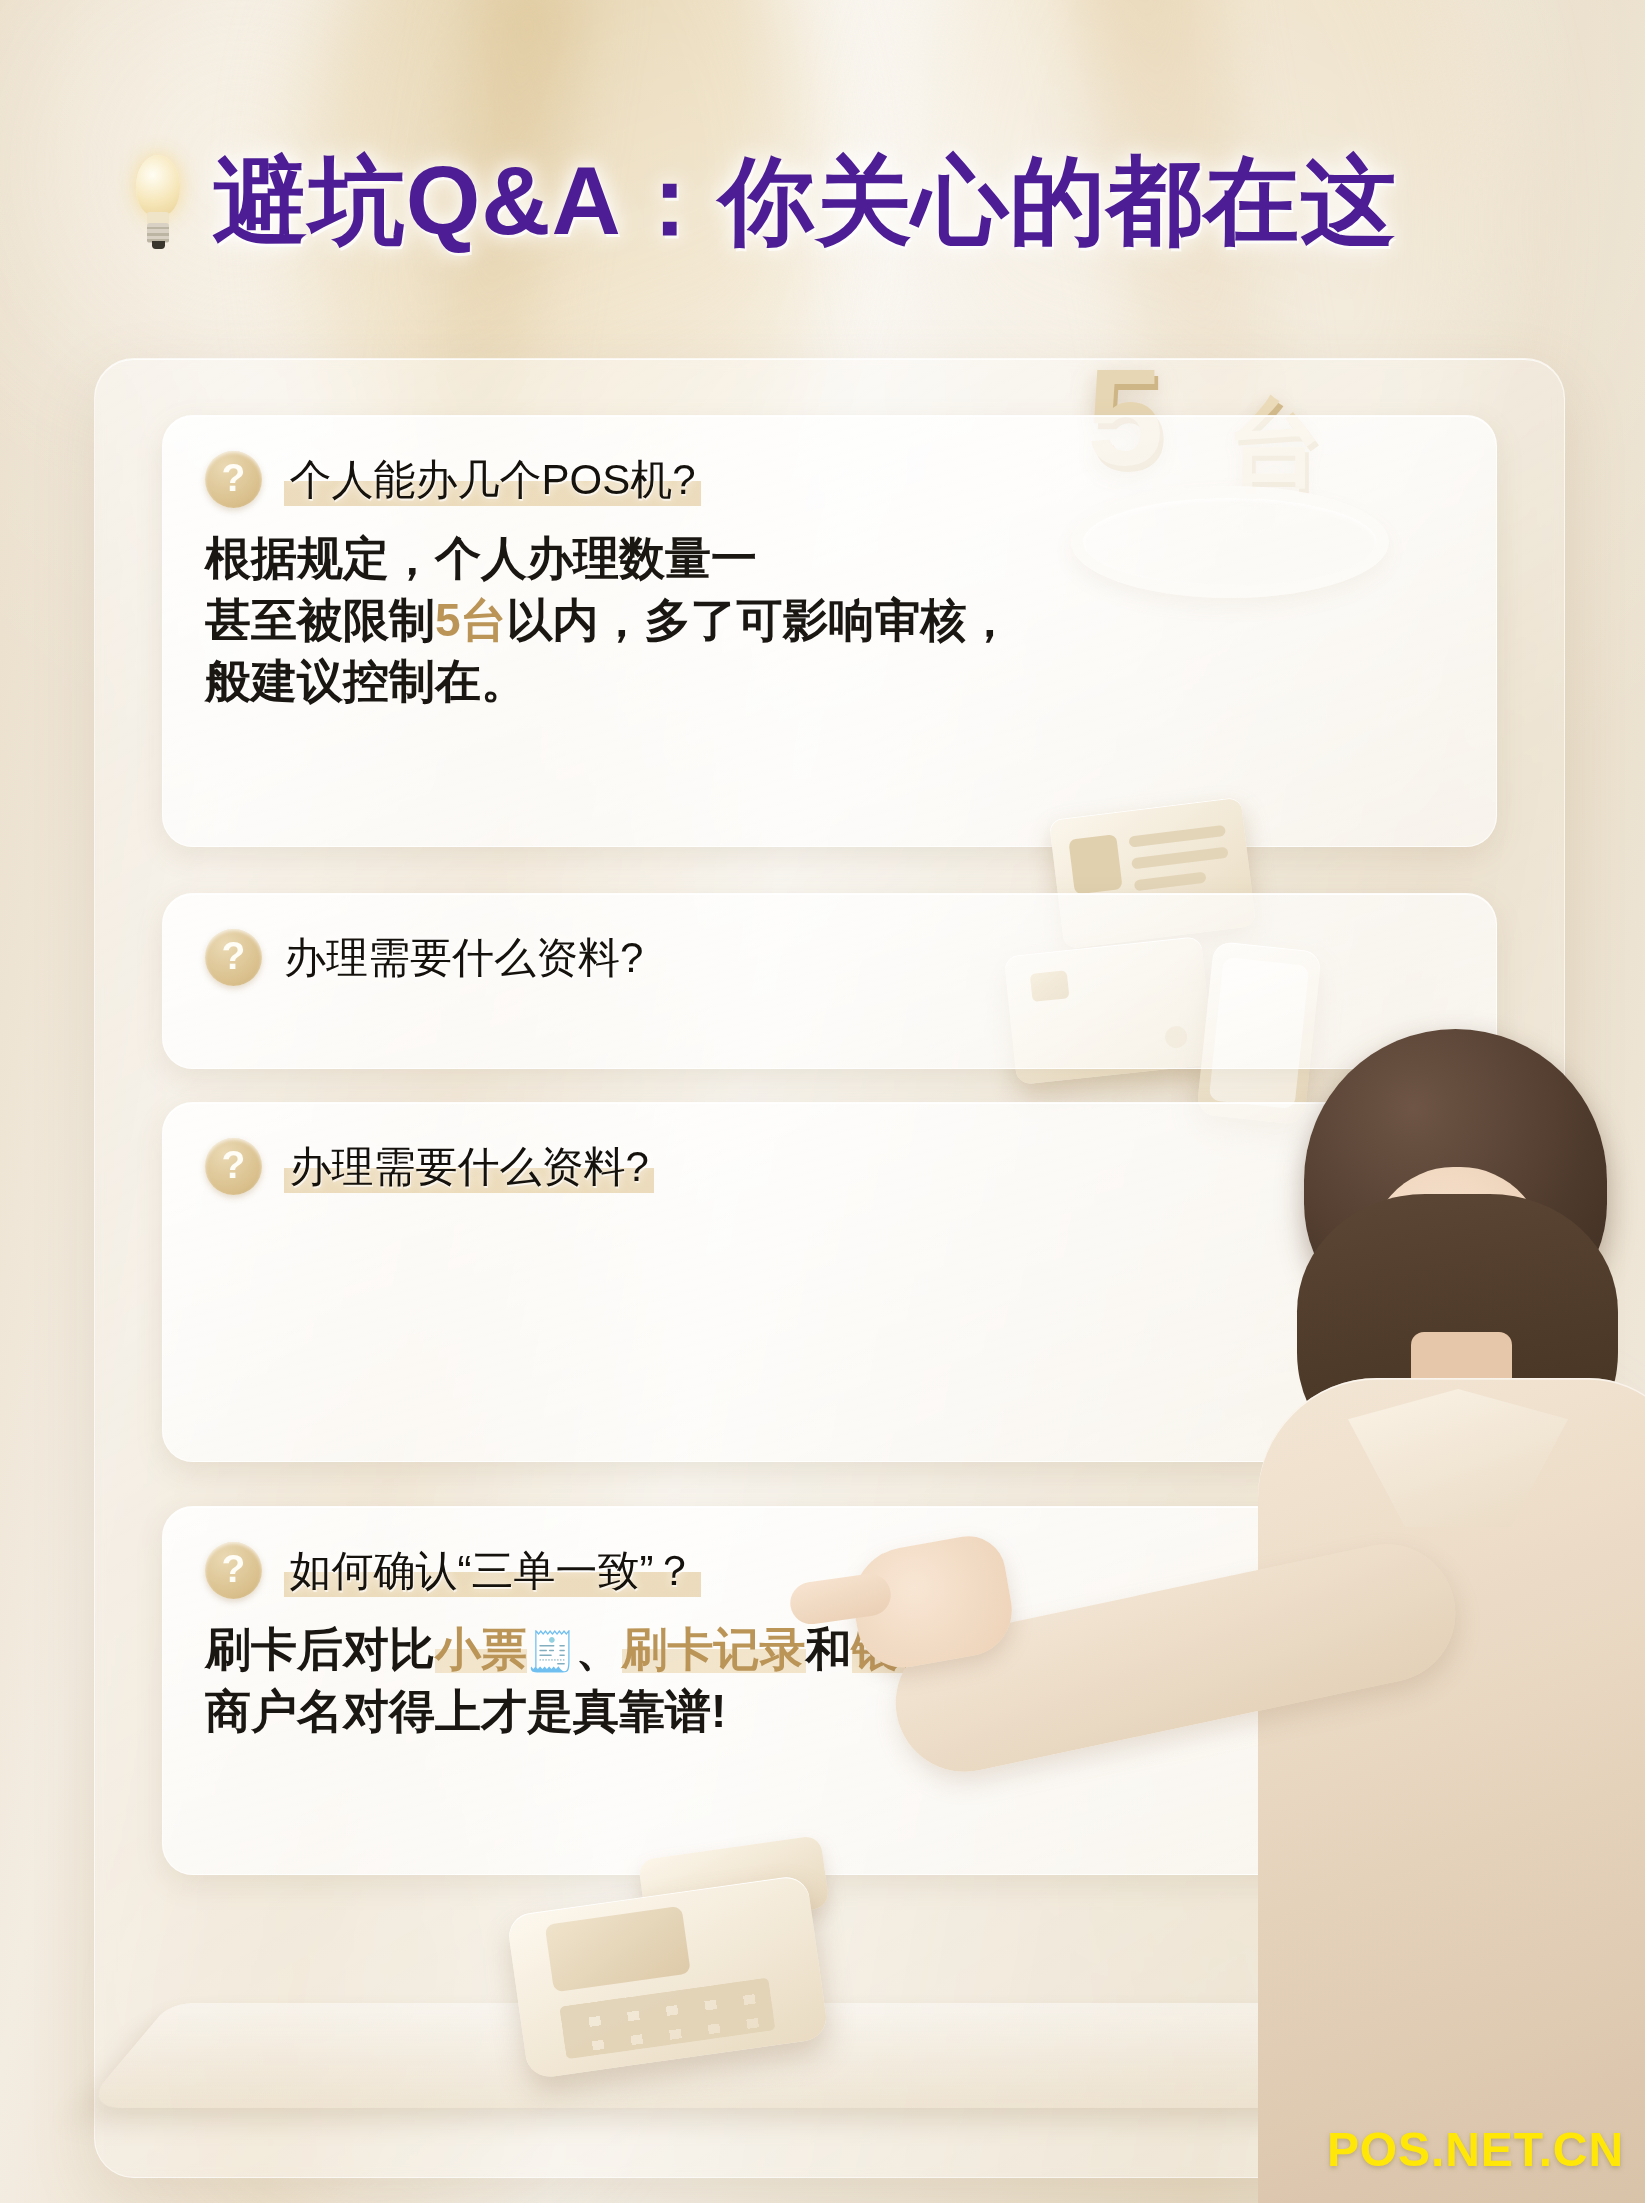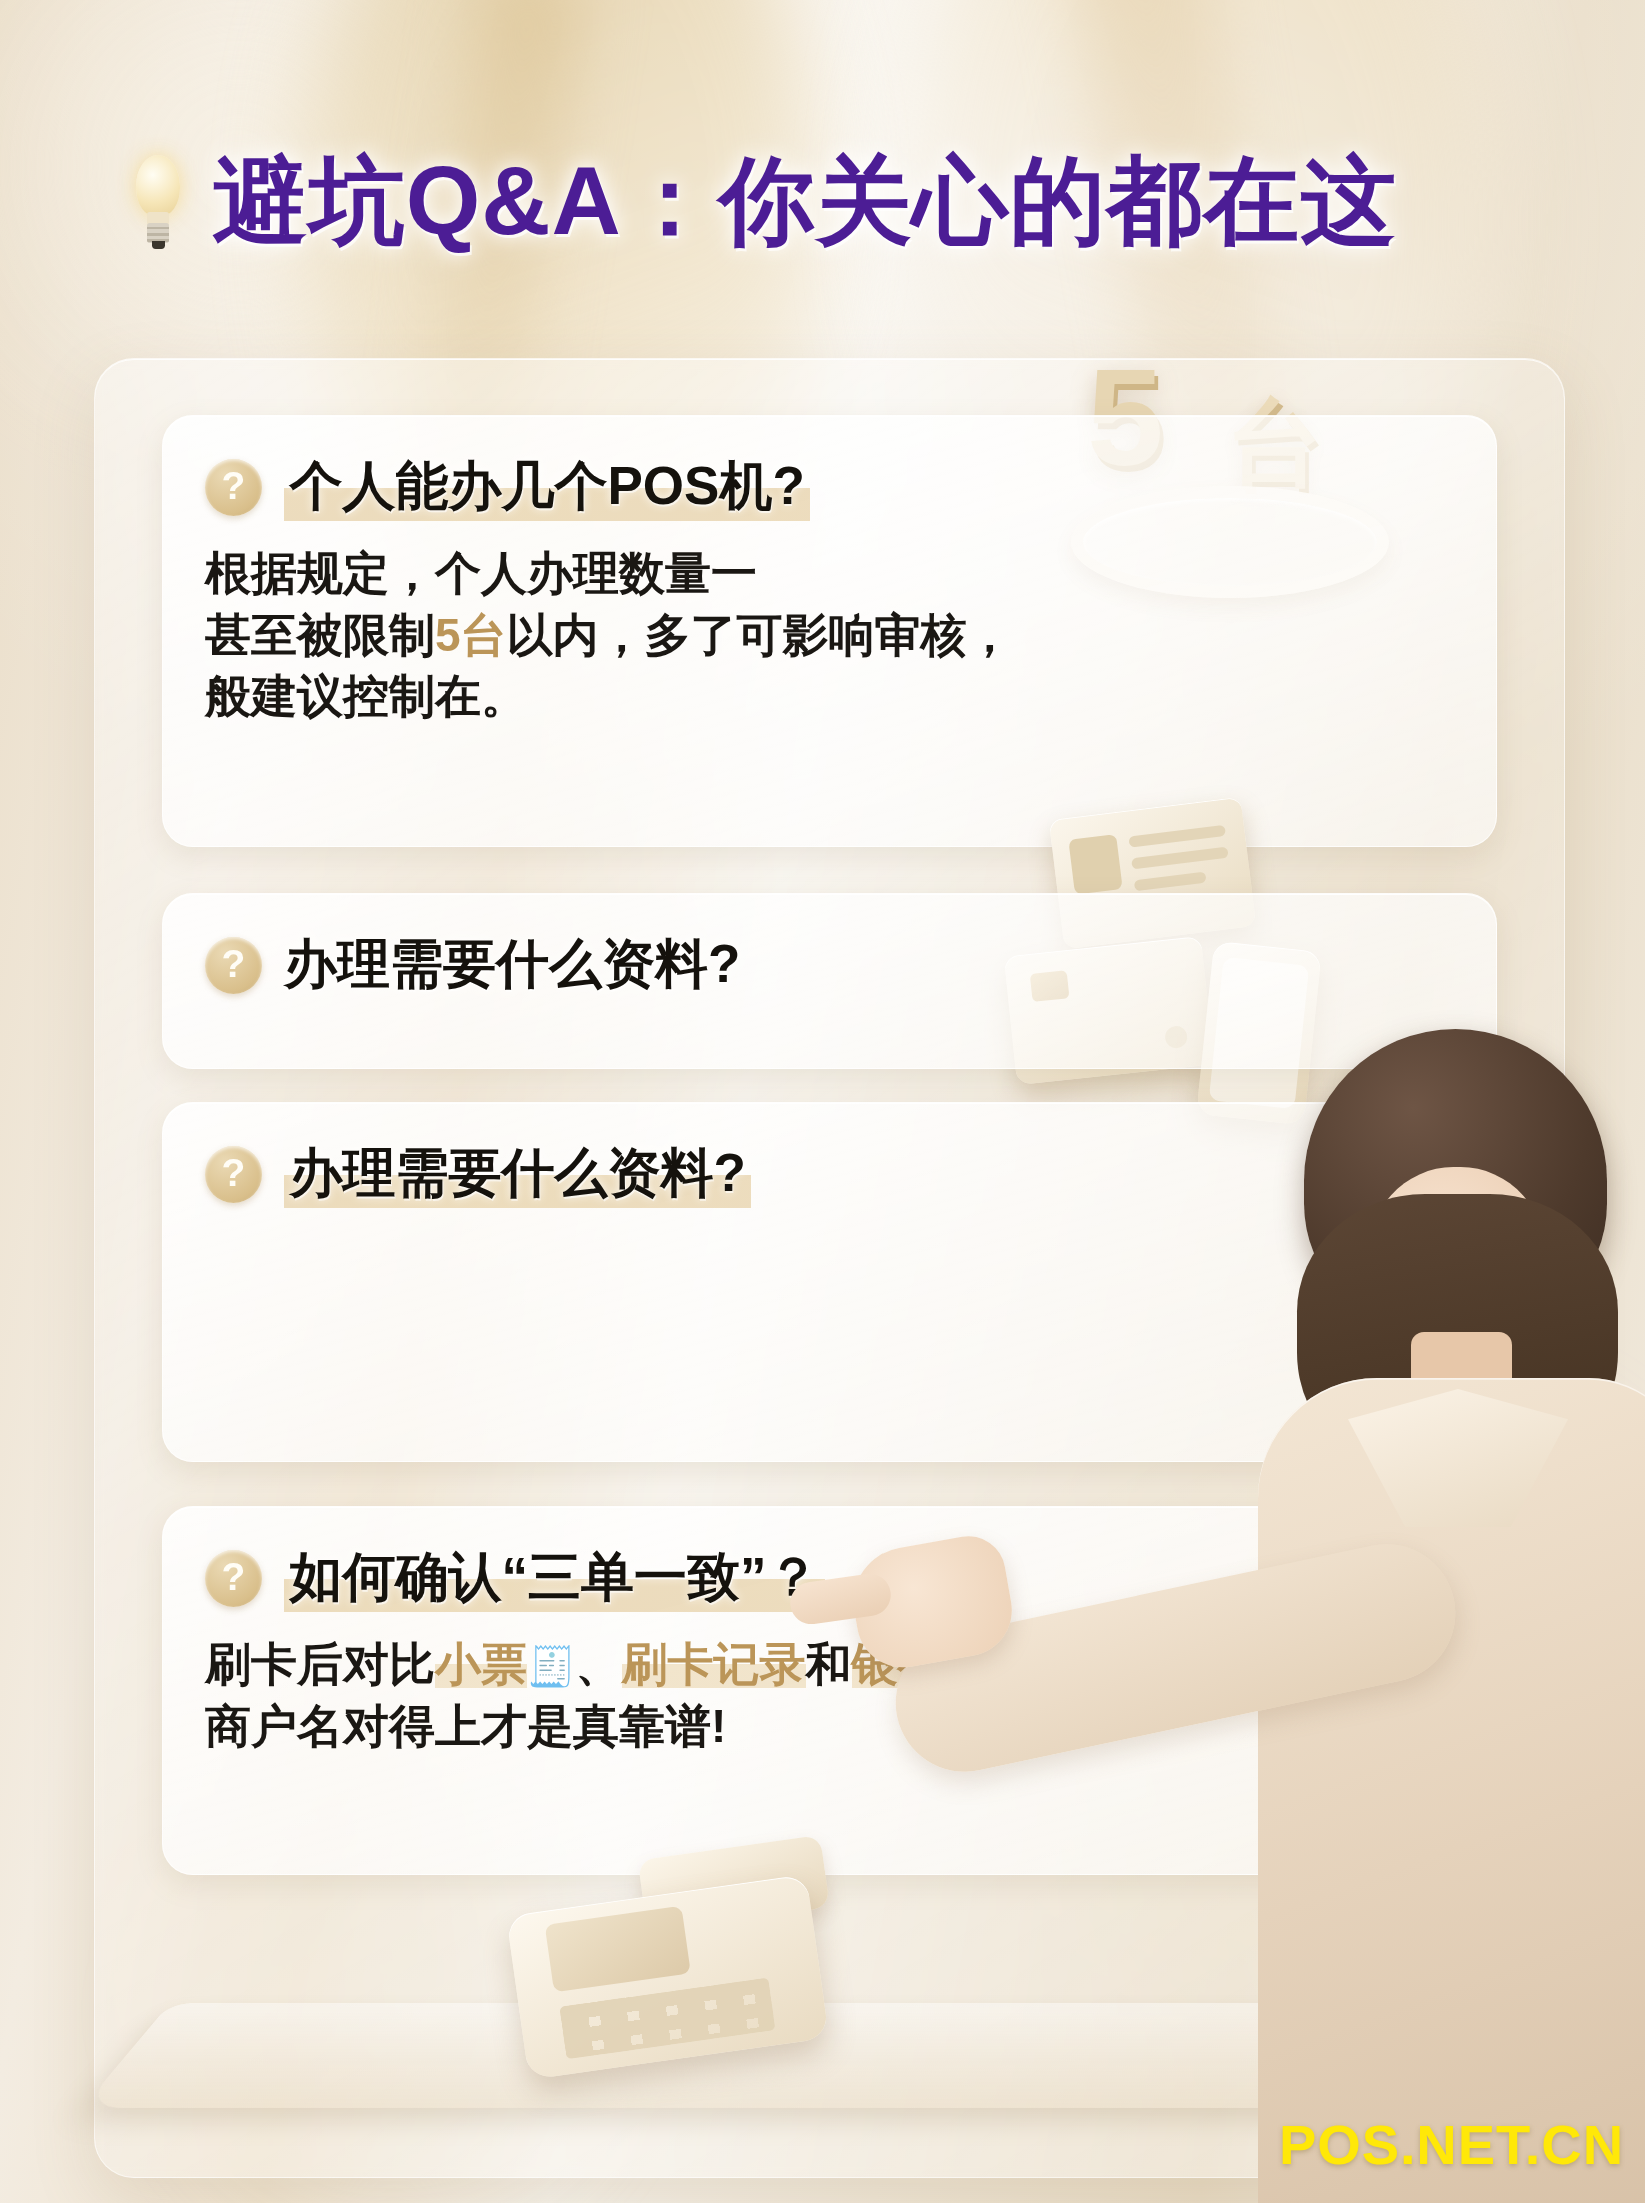--- a/index.html
+++ b/index.html
@@ -59,21 +59,21 @@
   #card2{top:893px;height:174px;}
   #card3{top:1102px;height:358px;}
   #card4{top:1506px;height:367px;}
 
   .qrow{display:flex;align-items:center;gap:22px;padding:35px 0 0 42px;}
   .qmark{width:57px;height:57px;flex:none;border-radius:50%;
     background:radial-gradient(circle at 35% 28%,#ead9b4,#d9bf8b 70%,#c9ab74 100%);
     box-shadow:inset 0 1.8px 3.7px rgba(255,255,255,.7),0 2.8px 6.4px rgba(170,140,95,.3);
     display:flex;align-items:center;justify-content:center;}
   .qmark span{color:#fffdf6;font-size:39px;font-weight:800;line-height:1;transform:translateY(-1.8px);}
-  .qtext{font-size:53px;font-weight:700;color:#15120d;white-space:nowrap;
+  .qtext{font-size:42px;font-weight:400;color:#15120d;white-space:nowrap;
     text-shadow:0 0 9.2px rgba(255,255,255,.9),0.9px 1.8px 0 rgba(255,255,255,.6);text-align:center;}
   .qtext.hl{background:linear-gradient(transparent 52%,rgba(233,214,178,.85) 52%,rgba(233,214,178,.85) 97%,transparent 97%);
     padding:0 5.5px;}
 
   .ans{padding:20px 42px 0 42px;font-size:46px;line-height:1.34;font-weight:700;color:#1a1713;}
   .gold{color:#bb9558;font-weight:900;}
   .goldbg{color:#bb9558;font-weight:900;
     background:linear-gradient(transparent 50%,rgba(238,222,192,.8) 50%,rgba(238,222,192,.8) 96%,transparent 96%);}
   .emoji{font-size:39px;}
 
@@ -138,21 +138,21 @@
   .pos .screen{position:absolute;left:37px;top:51px;width:138px;height:68px;border-radius:9.2px;
     background:linear-gradient(150deg,#efe3cb,#ddcaa9);}
   .pos .keys{position:absolute;left:40px;top:134px;width:211px;height:53px;
     background:repeating-linear-gradient(90deg,#e2d3b6 0 27.5px,transparent 27.5px 39px),
                repeating-linear-gradient(180deg,#e2d3b6 0 14.7px,transparent 14.7px 24px);
     border-radius:5.5px;opacity:.9;}
   .pos .top{position:absolute;left:138px;top:0;width:184px;height:73px;border-radius:16.5px;
     background:linear-gradient(160deg,#fcf6ea,#e7d8bd);box-shadow:0 9.2px 18.4px rgba(150,120,85,.22);}
 
   
-  .wm{position:absolute;right:22px;bottom:27.5px;font-size:56px;font-weight:700;color:#ffe808;
+  .wm{position:absolute;right:22px;bottom:27.5px;font-size:48px;font-weight:700;color:#ffe808;
     letter-spacing:0.9px;text-shadow:0 1.8px 5.5px rgba(120,100,40,.35);}
 </style>
 </head>
 <body>
 
 <div class="bg">
   <div class="bg-blob b1"></div>
   <div class="bg-blob b2"></div>
   <div class="bg-blob b3"></div>
   <div class="bg-blob b4"></div>

